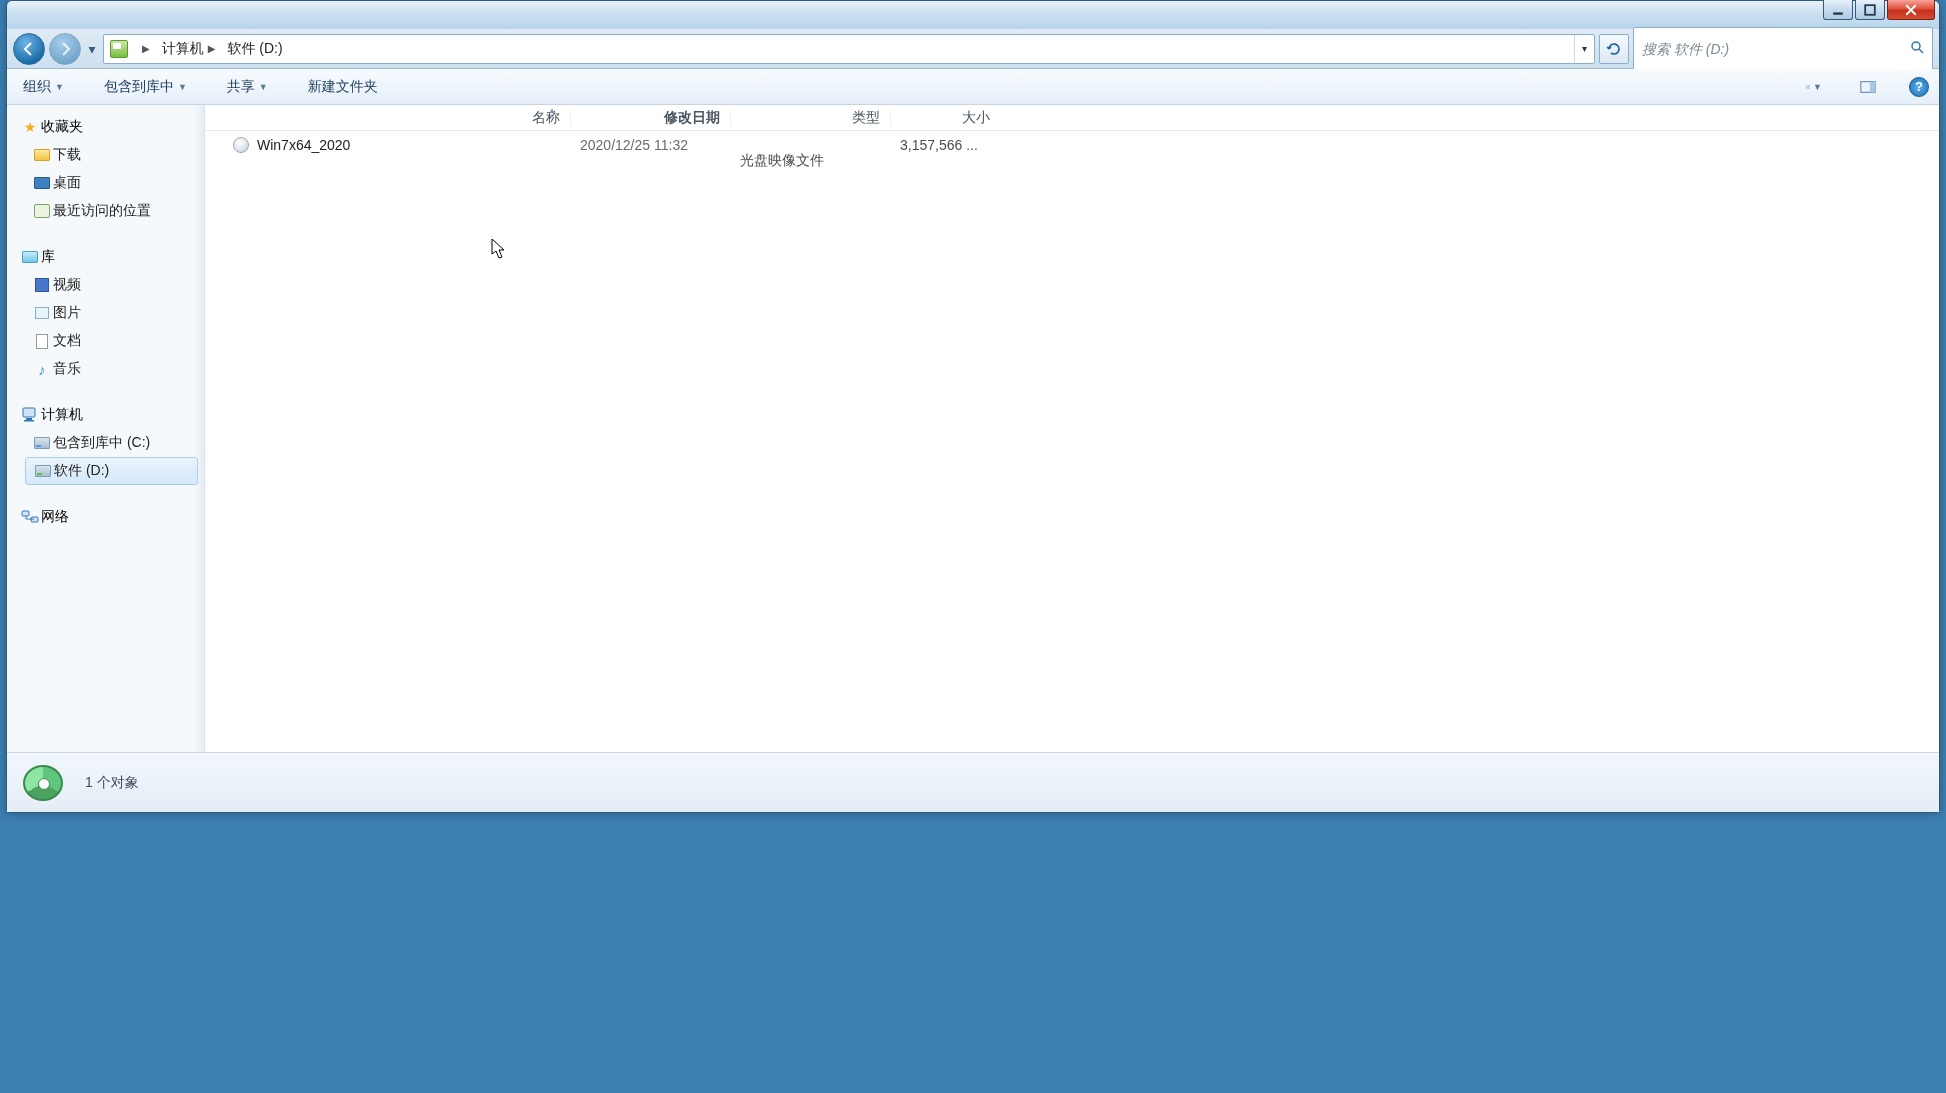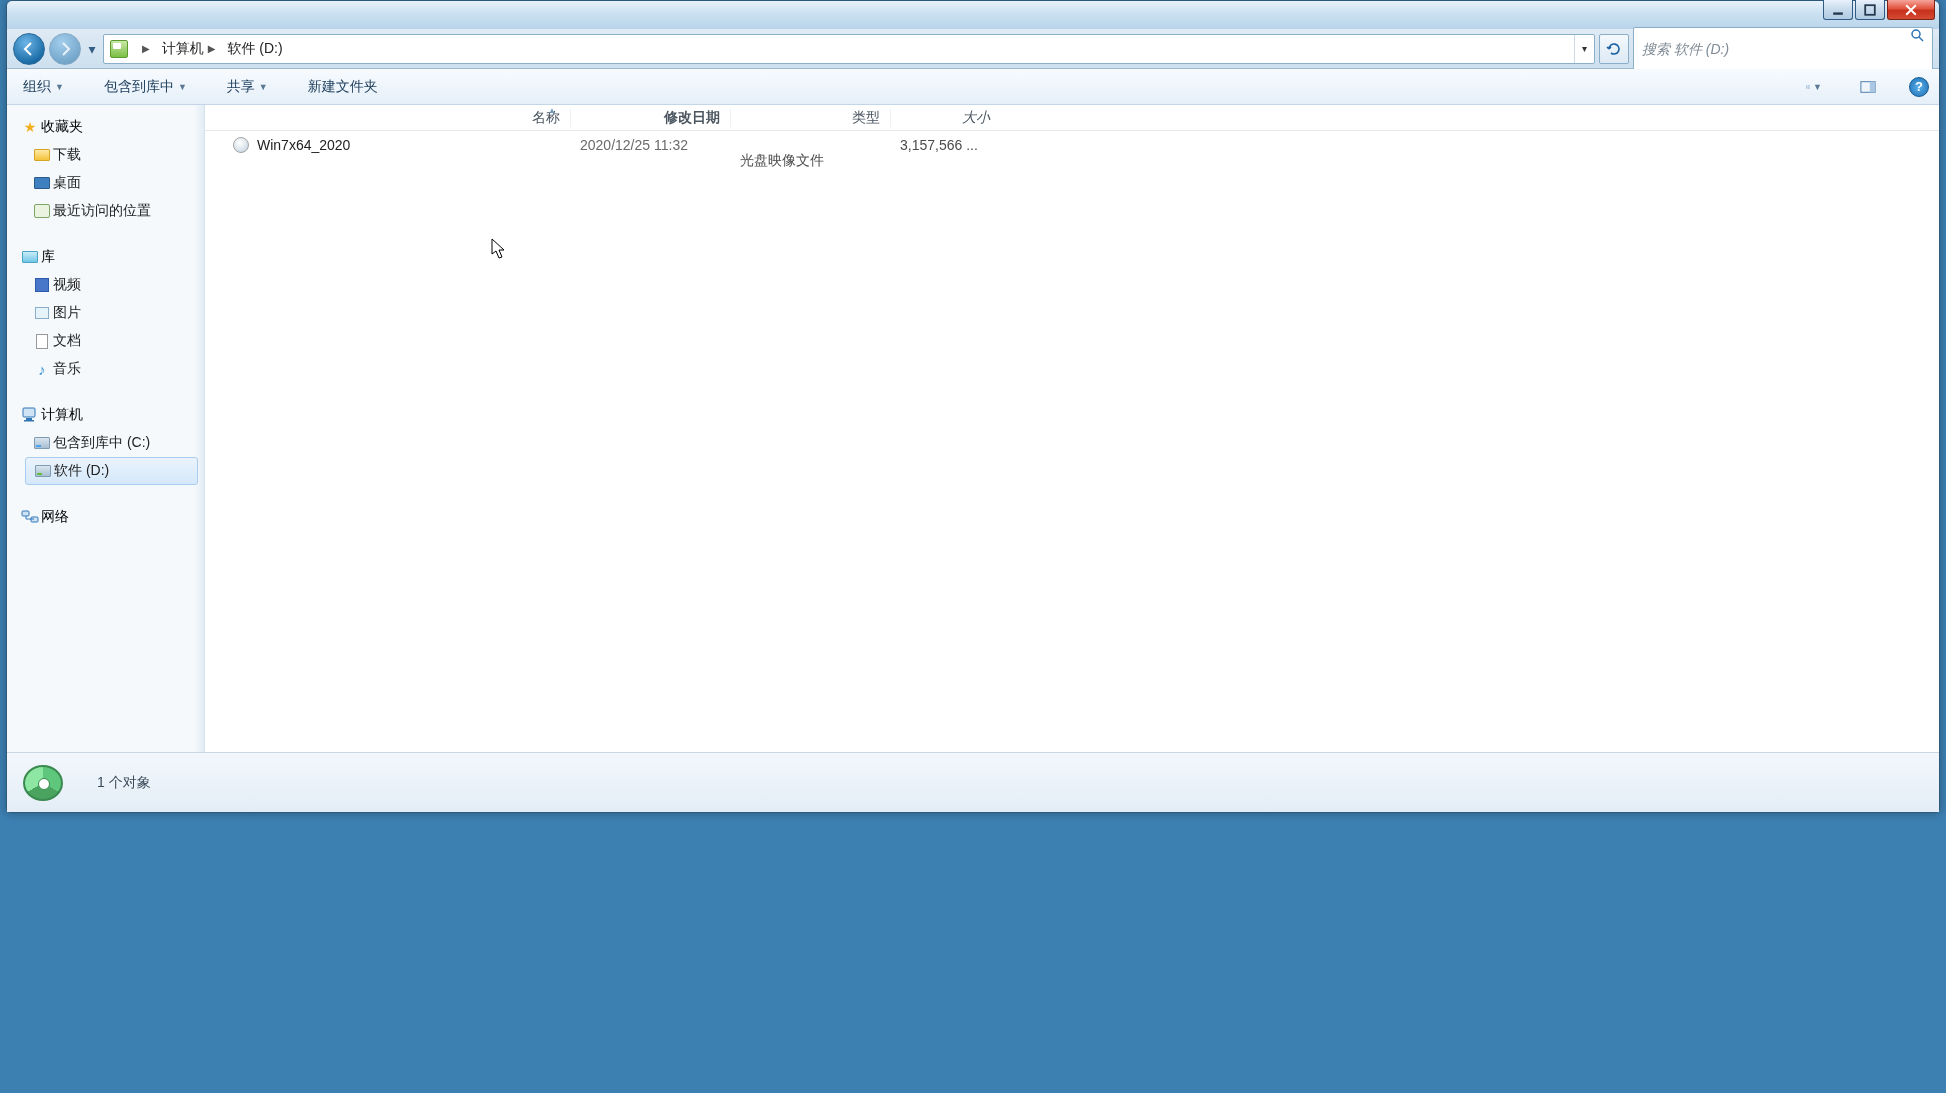--- a/index.html
+++ b/index.html
@@ -94,20 +94,21 @@
   display:flex; align-items:center; justify-content:center;
   color:#1c62a5;
   border-radius:2px;
 }
 .search-box {
   width: 300px;
   height: 44px;
   background: #fff;
   border: 1px solid #8bafc9;
   display: flex;
+  align-items: center;
   padding: 0 8px;
   border-radius: 2px;
 }
 .search-box input { flex:1; border:none; outline:none; color:#222; font-style:italic; }
 .search-box input::placeholder { color:#7f8a94; font-style:italic; }
 .search-box .mag { color:#2b73b5; }
 
 .toolbar {
   height: 36px;
   background: linear-gradient(to bottom,#f7fbff 0%, #e6eff8 100%);
@@ -174,21 +175,21 @@
   align-items: center;
   color: #4a5560;
   padding-left: 18px;
   text-align: right;
 }
 .col { padding: 0 10px; }
 .col.name { width: 347px; position:relative; }
 .col.name .sort-caret { position:absolute; right:14px; top:-3px; font-size:8px; color:#6f98bd; }
 .col.date { width: 160px; font-weight: bold; }
 .col.type { width: 160px; }
-.col.size { width: 110px; font-style: italic; }
+.col.size { width: 110px; }
 .col + .col { border-left: 1px solid #eef1f4; }
 
 .file-row {
   height: 28px;
   display: flex;
   align-items: center;
   padding-left: 18px;
   color: #222;
 }
 .file-row .cell { padding: 0 10px; }
@@ -205,21 +206,21 @@
   flex-shrink: 0;
 }
 
 .statusbar {
   height: 60px;
   background: linear-gradient(to bottom,#f2f7fc,#e4edf6);
   border-top: 1px solid #c9d7e5;
   display: flex;
   align-items: center;
   padding: 6px 12px;
-  gap: 30px;
+  gap: 18px;
 }
 .status-icon {
   width: 48px; height: 44px;
   position: relative;
 }
 .status-icon .disc {
   position: absolute; inset: 4px;
   border-radius: 50%;
   background: conic-gradient(#5fc77c 0 120deg, #4aa35f 120deg 240deg, #8ee6a3 240deg 360deg);
   border: 2px solid #3a8a50;

